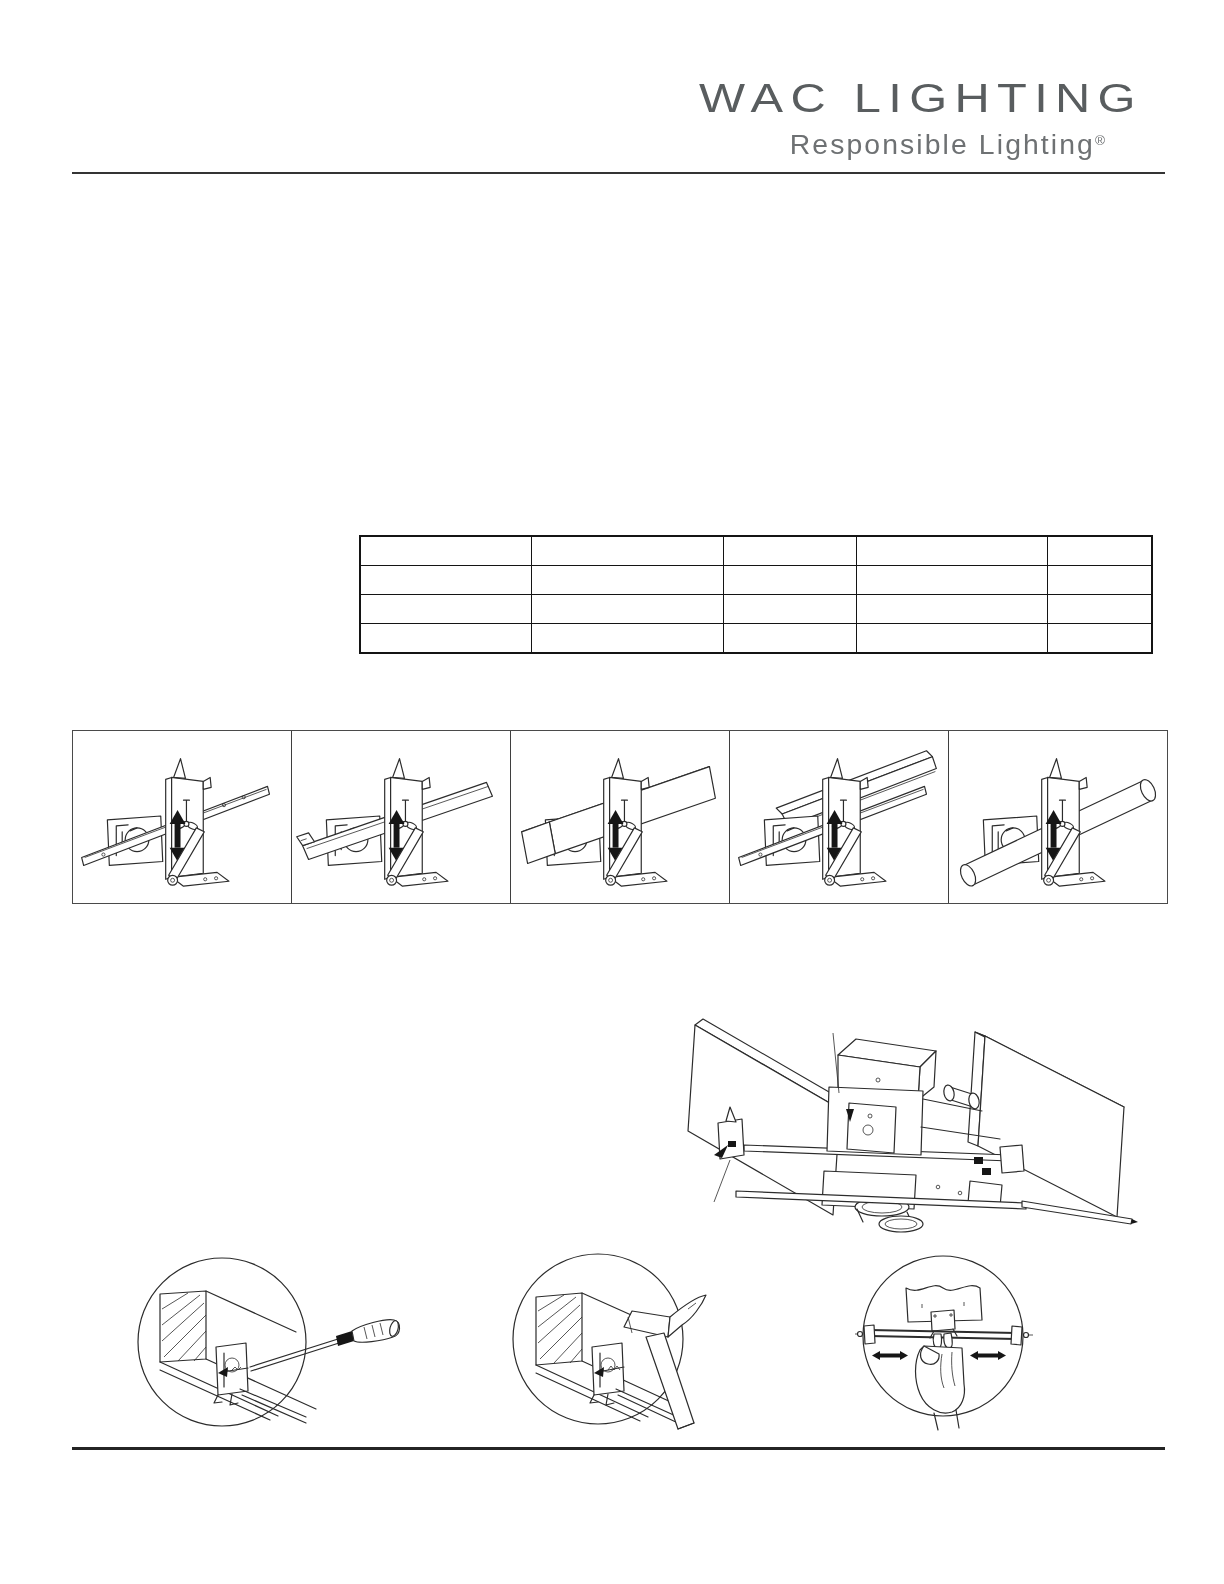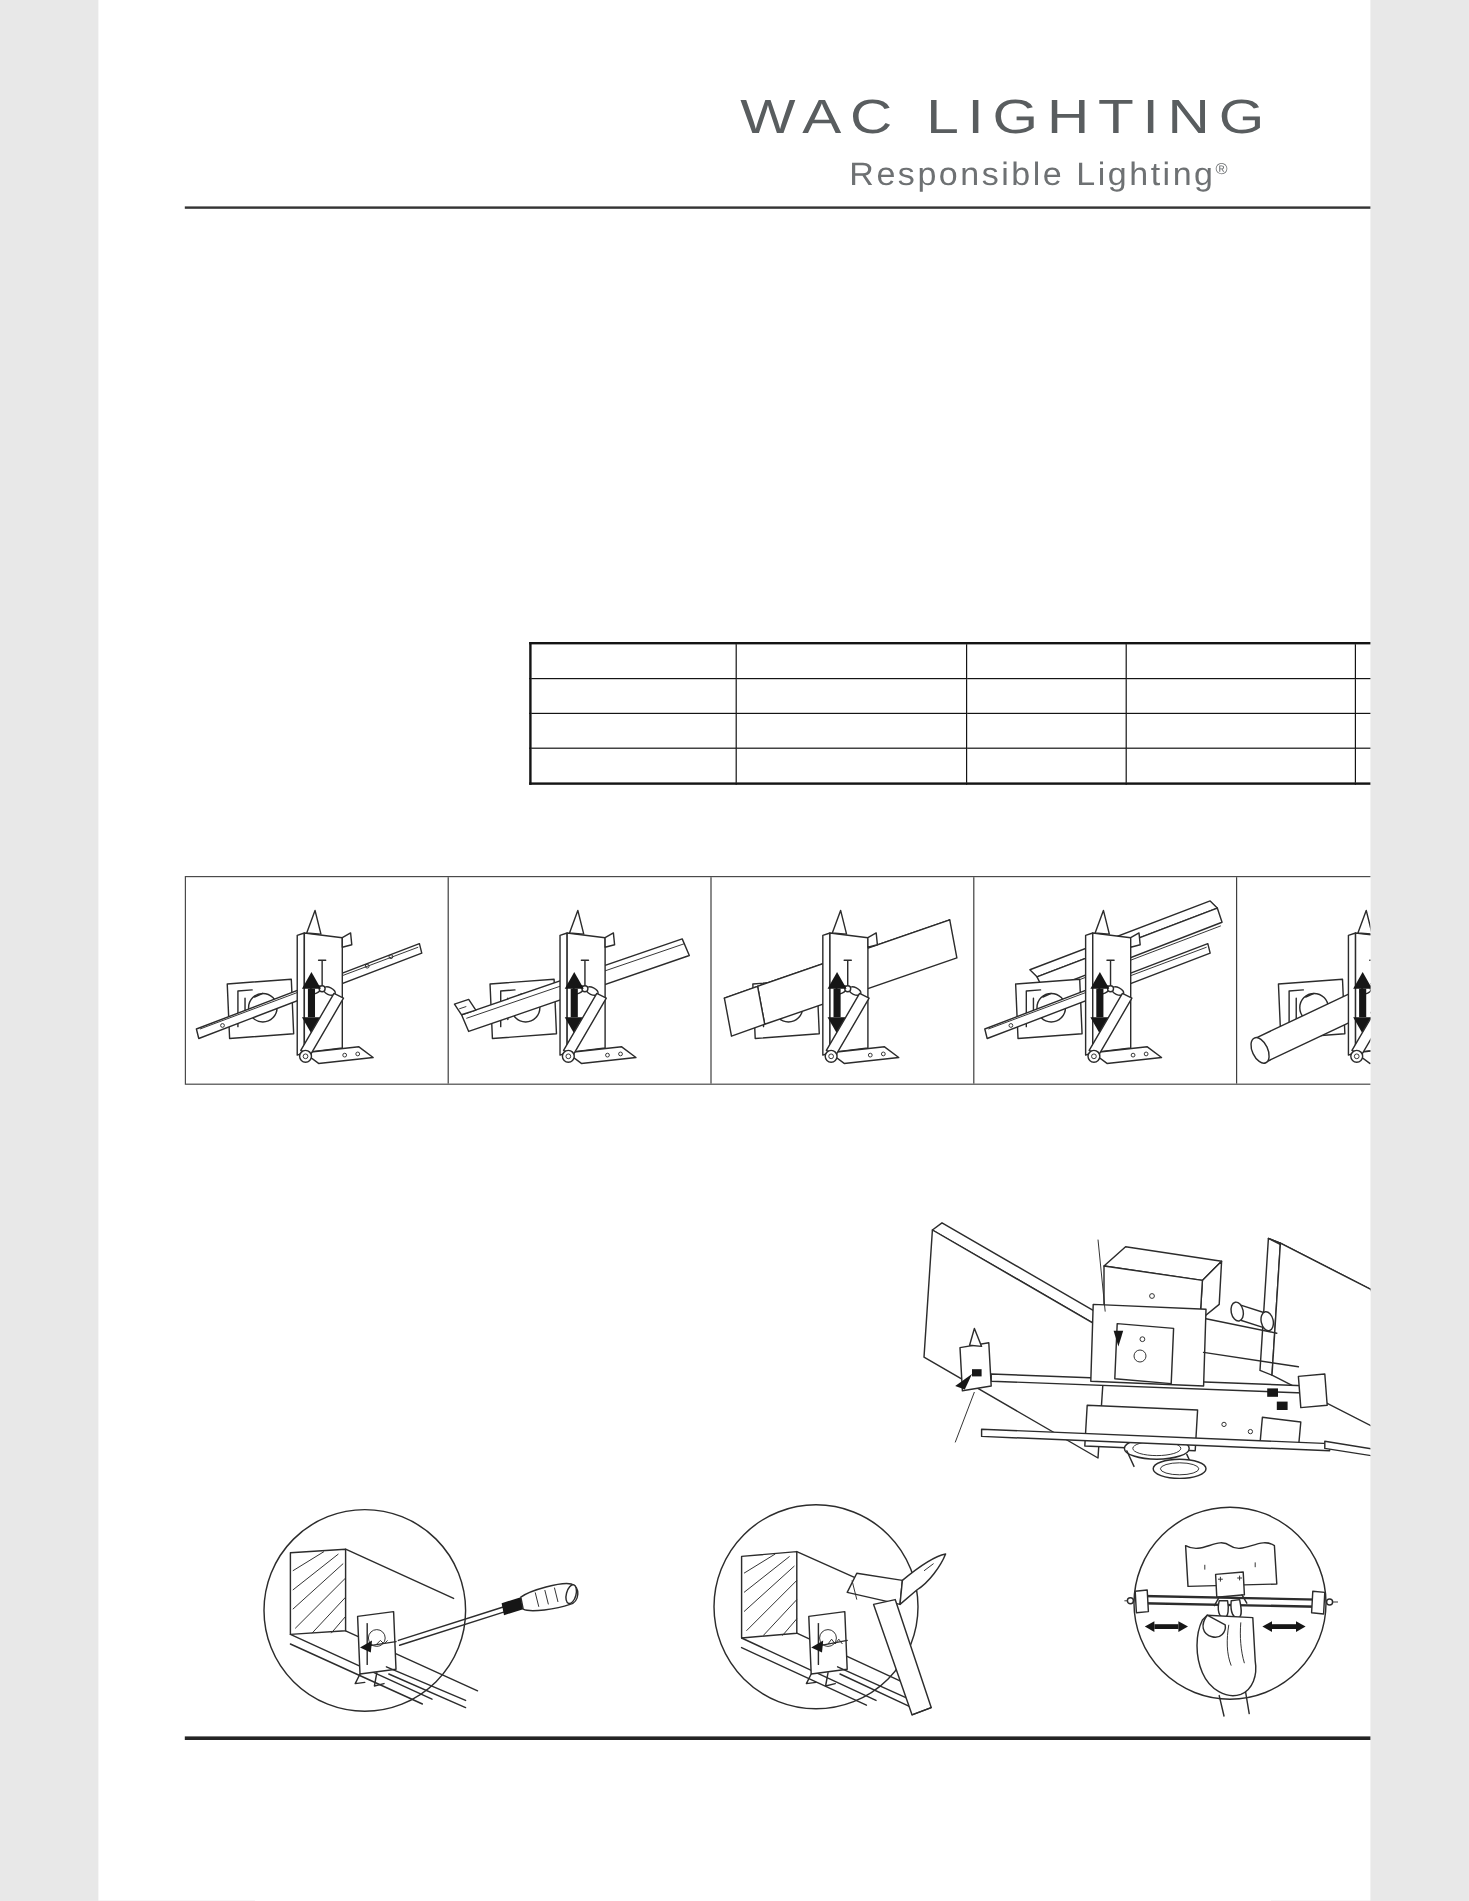--- a/index.html
+++ b/index.html
@@ -1,18 +1,18 @@
 <!DOCTYPE html>
 <html><head>
 <meta charset="utf-8">
 <style>
   html,body{margin:0;padding:0;background:#e8e8e8;}
   .page{
     position:relative;
-    width:1060px;height:1584px;
+    width:1224px;height:1584px;
     margin:0 auto;
     background:#ffffff;
     font-family:"Liberation Sans", sans-serif;
     overflow:hidden;
   }
   
   .logo{
     position:absolute; top:76px; right:81px;
     text-align:right; color:#595d5f;
   }

